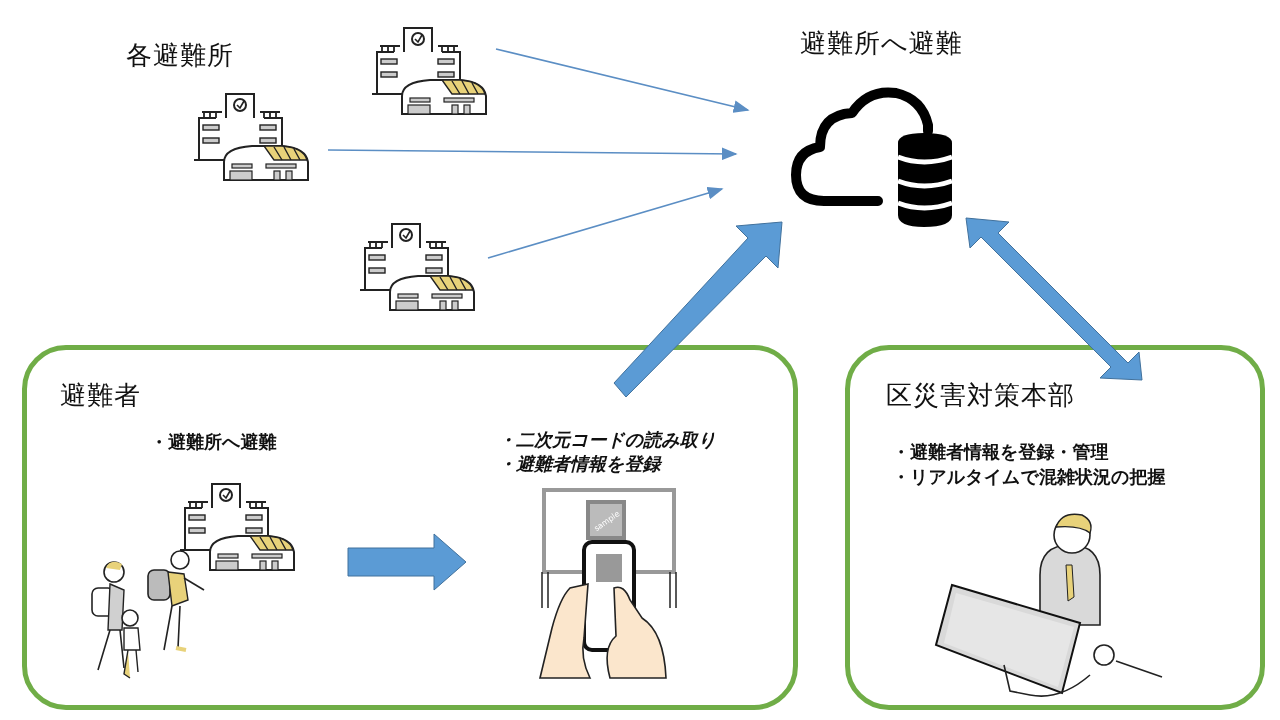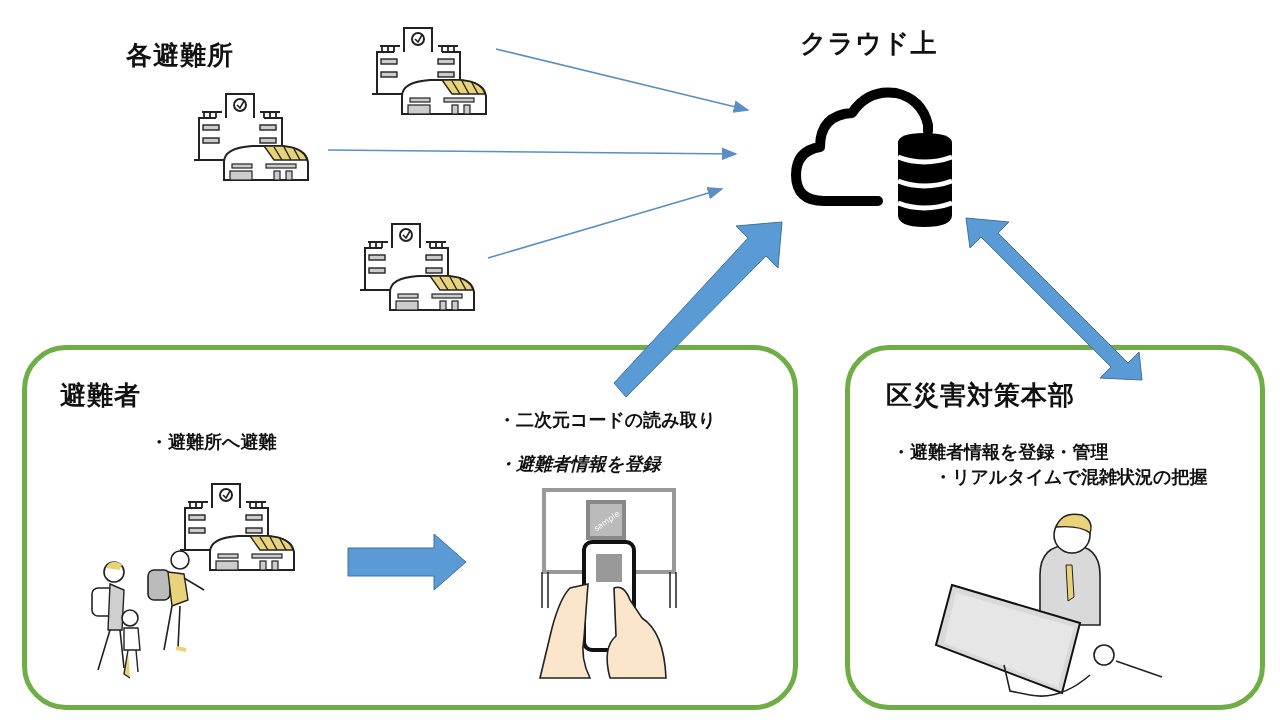--- a/index.html
+++ b/index.html
@@ -1,19 +1,19 @@
 <!DOCTYPE html>
 <html><head>
 <meta charset="utf-8">
 <style>
   html, body { margin:0; padding:0; }
   body { width:1280px; height:720px; background:#ffffff; position:relative; overflow:hidden;
          font-family:"DejaVu Sans", sans-serif; color:#111; }
   .abs { position:absolute; }
-  .title { font-weight:bold; font-size:26px; letter-spacing:1px; white-space:nowrap; }
+  .title { font-weight:normal; font-size:26px; letter-spacing:1px; white-space:nowrap; }
   .bullet { font-size:18px; line-height:23px; white-space:nowrap; font-weight:bold; }
   .panel { position:absolute; border:5px solid #70ad47; border-radius:44px; background:transparent; box-sizing:border-box; }
   svg { position:absolute; overflow:visible; }
 </style>
 </head>
 <body>
 
 <svg width="0" height="0" style="position:absolute">
   <defs>
     <g id="school">
@@ -37,21 +37,21 @@
       <rect x="38" y="74" width="20" height="4" fill="#ccc" stroke="#222" stroke-width="1.2"></rect>
       <rect x="72" y="74" width="30" height="4" fill="#ccc" stroke="#222" stroke-width="1.2"></rect>
       <rect x="36" y="81" width="22" height="9" fill="#ccc" stroke="#222" stroke-width="1.2"></rect>
       <rect x="80" y="81" width="6" height="9" fill="#ccc" stroke="#222" stroke-width="1.2"></rect>
       <rect x="92" y="81" width="6" height="9" fill="#ccc" stroke="#222" stroke-width="1.2"></rect>
     </g>
   </defs>
 </svg>
 
 <div class="abs title" style="left:126px;top:38px;">各避難所</div>
-<div class="abs title" style="left:800px;top:26px;">クラウド上</div>
+<div class="abs title" style="left:800px;top:26px;">避難所へ避難</div>
 
 <svg style="left:372px;top:24px;" width="120" height="92">
     <use href="#school"></use>
   </svg>
 <svg style="left:194px;top:90px;" width="120" height="92">
     <use href="#school"></use>
   </svg>
 <svg style="left:360px;top:220px;" width="120" height="92">
     <use href="#school"></use>
   </svg>
@@ -83,21 +83,21 @@
   <polygon points="614,383 626,397 766,256 778,268 782,222 736,226 748,238 614,383" transform="translate(0,0)" fill="#5b9bd5" stroke="#41719c" stroke-width="1"></polygon>
 
   <polygon points="966,218 1009,222 998,233 1128,363 1139,352 1142,380 1100,378 1111,367 981,237 970,248" fill="#5b9bd5" stroke="#41719c" stroke-width="1"></polygon>
 
   <polygon points="348,548 434,548 434,534 466,562 434,590 434,576 348,576" fill="#5b9bd5" stroke="#41719c" stroke-width="1"></polygon>
 </svg>
 
 <div class="abs title" style="left:60px;top:378px;">避難者</div>
 <div class="abs bullet" style="left:150px;top:430px;">・避難所へ避難</div>
 
-<div class="abs bullet" style="left:498px;top:408px;">・二次元コードの読み取り</div>
+<div class="abs bullet" style="left:498px;top:428px;font-style:italic;">・二次元コードの読み取り</div>
 <div class="abs bullet" style="left:498px;top:452px;font-style:italic;">・避難者情報を登録</div>
 
 <svg style="left:180px;top:480px;" width="120" height="92">
     <use href="#school"></use>
   </svg>
 
 <svg style="left:80px;top:550px;" width="140" height="140">
 
   <circle cx="34" cy="22" r="10" fill="#fff" stroke="#222" stroke-width="1.6"></circle>
   <path d="M26 18 Q30 8 42 14 L40 20 Z" fill="#e8d27a"></path>
@@ -128,21 +128,21 @@
   <rect x="50" y="16" width="32" height="32" fill="#bbb"></rect>
   <text x="66" y="36" font-size="8" text-anchor="middle" fill="#fff" transform="rotate(-35 66 32)" font-family="DejaVu Sans, sans-serif">sample</text>
   <rect x="44" y="54" width="50" height="108" rx="8" fill="#fff" stroke="#111" stroke-width="4"></rect>
   <rect x="56" y="66" width="26" height="28" fill="#999"></rect>
   <path d="M0 190 L12 140 Q20 110 30 100 L48 96 L44 150 Q40 170 50 190 Z" fill="#fbe6cc" stroke="#222" stroke-width="1.6"></path>
   <path d="M74 100 Q84 96 90 112 L102 130 Q124 144 126 190 L70 190 Q62 160 76 148 Z" fill="#fbe6cc" stroke="#222" stroke-width="1.6"></path>
 </svg>
 
 <div class="abs title" style="left:886px;top:378px;">区災害対策本部</div>
 <div class="abs bullet" style="left:892px;top:440px;">・避難者情報を登録・管理</div>
-<div class="abs bullet" style="left:892px;top:465px;margin-left:42px;">・リアルタイムで混雑状況の把握</div>
+<div class="abs bullet" style="left:892px;top:465px;">・リアルタイムで混雑状況の把握</div>
 
 <svg style="left:940px;top:505px;" width="240" height="200">
   <path d="M100 70 Q100 40 130 40 Q160 40 160 70 L160 120 L100 120 Z" fill="#d9d9d9" stroke="#222" stroke-width="1.6"></path>
   <path d="M126 60 L132 60 L134 92 L128 96 Z" fill="#e8d27a" stroke="#222" stroke-width="1"></path>
   <circle cx="132" cy="30" r="18" fill="#fff" stroke="#222" stroke-width="1.6"></circle>
   <path d="M116 22 Q122 6 142 10 Q154 16 150 28 Q140 20 116 22 Z" fill="#e8d27a" stroke="#222" stroke-width="1.4"></path>
   <path d="M12 80 L140 118 L122 188 L-4 140 Z" fill="#d9d9d9" stroke="#111" stroke-width="2"></path>
   <path d="M16 88 L134 122 L118 182 L4 138 Z" fill="#e6e6e6"></path>
   <circle cx="164" cy="150" r="10" fill="#fff" stroke="#222" stroke-width="1.6"></circle>
   <line x1="176" y1="156" x2="222" y2="172" stroke="#222" stroke-width="1.6"></line>

